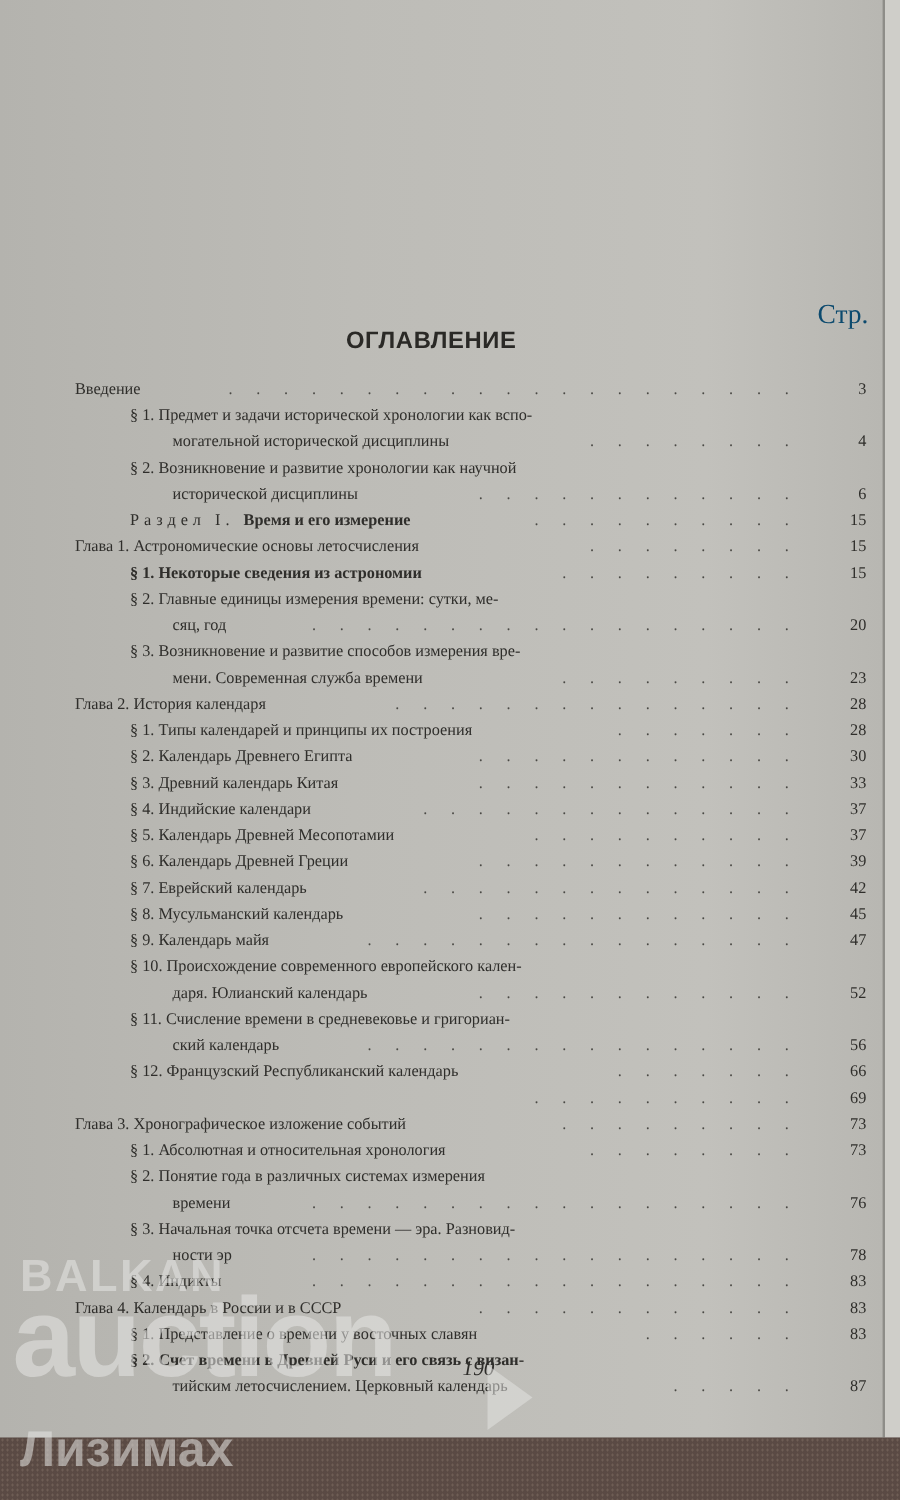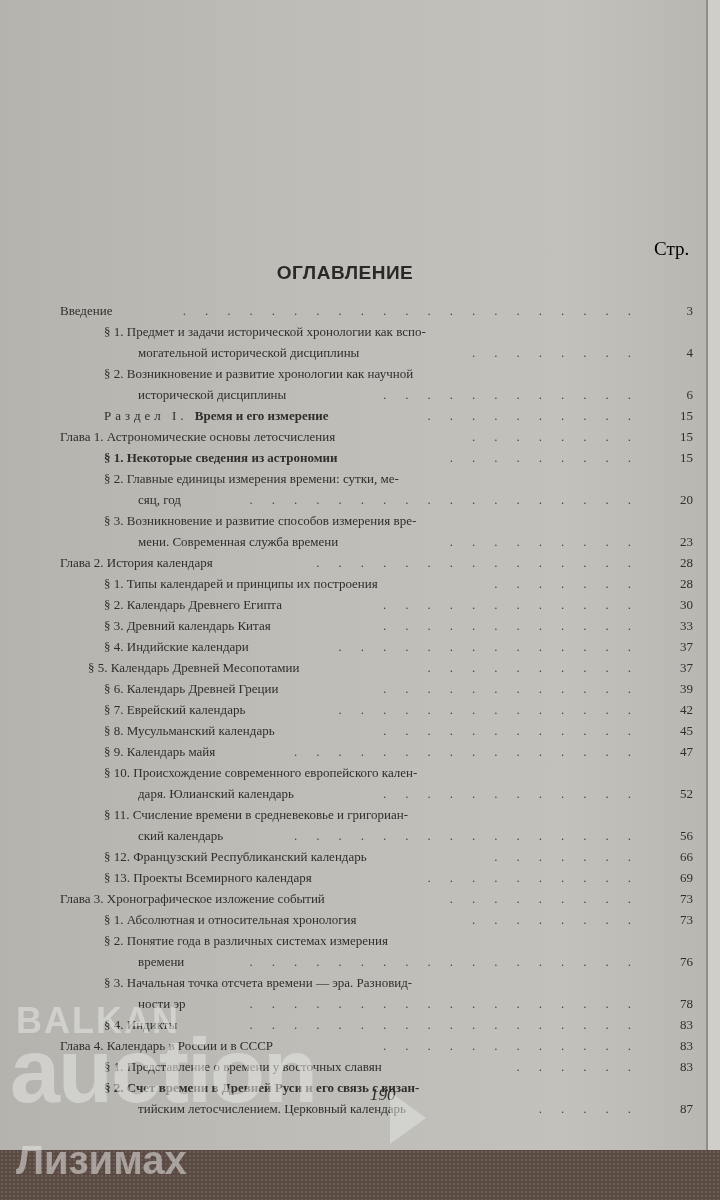--- a/index.html
+++ b/index.html
@@ -16,21 +16,21 @@
     position:absolute; left:706px; top:0; width:14px; height:1150px;
     background:#cfcec9; border-left:2px solid #8e8d88;
   }
   .table-cloth {
     position:absolute; left:0; top:1150px; width:720px; height:50px;
     background:#5a4a44;
     background-image:radial-gradient(#6e5d55 1px, transparent 1px);
     background-size:4px 4px;
   }
   .str-label {
-    position:absolute; left:654px; top:238px; font-size:19px; color:#000000;
+    position:absolute; left:654px; top:238px; font-size:22px; color:#0c4a6e;
   }
   .toc-title {
     position:absolute; left:0; width:690px; top:262px; text-align:center;
     font-family:"Liberation Sans","DejaVu Sans",sans-serif; font-weight:bold;
     font-size:19px; letter-spacing:0.5px; color:#2a2926;
   }
   .toc { position:absolute; left:60px; top:300px; width:640px; color:#2f2e2b; font-size:13px; }
   .row { position:relative; height:21px; line-height:21px; white-space:nowrap; }
   .row .txt { position:absolute; }
   .row .pg { position:absolute; right:7px; width:40px; text-align:right; }
@@ -133,21 +133,21 @@
       <span class="txt" style="left: 44px;">§ 3. Древний календарь Китая</span>
       <span class="dots">............</span>
       <span class="pg">33</span>
     </div>
     <div class="row">
       <span class="txt" style="left: 44px;">§ 4. Индийские календари</span>
       <span class="dots">..............</span>
       <span class="pg">37</span>
     </div>
     <div class="row">
-      <span class="txt" style="left: 28px; text-align: right;">§ 5. Календарь Древней Месопотамии</span>
+      <span class="txt" style="left: 44px; text-align: right;">§ 5. Календарь Древней Месопотамии</span>
       <span class="dots">..........</span>
       <span class="pg">37</span>
     </div>
     <div class="row">
       <span class="txt" style="left: 44px;">§ 6. Календарь Древней Греции</span>
       <span class="dots">............</span>
       <span class="pg">39</span>
     </div>
     <div class="row">
       <span class="txt" style="left: 44px;">§ 7. Еврейский календарь</span>
@@ -179,21 +179,20 @@
       <span class="txt" style="left: 78px;">ский календарь</span>
       <span class="dots">................</span>
       <span class="pg">56</span>
     </div>
     <div class="row">
       <span class="txt" style="left: 44px;">§ 12. Французский Республиканский  календарь</span>
       <span class="dots">.......</span>
       <span class="pg">66</span>
     </div>
     <div class="row">
-      <span class="txt" style="left: 44px;">§ 13. Проекты  Всемирного  календаря</span>
       <span class="dots">..........</span>
       <span class="pg">69</span>
     </div>
     <div class="row">
       <span class="txt" style="left: 0px;">Глава 3. Хронографическое изложение событий</span>
       <span class="dots">.........</span>
       <span class="pg">73</span>
     </div>
     <div class="row">
       <span class="txt" style="left: 44px;">§ 1. Абсолютная и относительная хронология</span>

